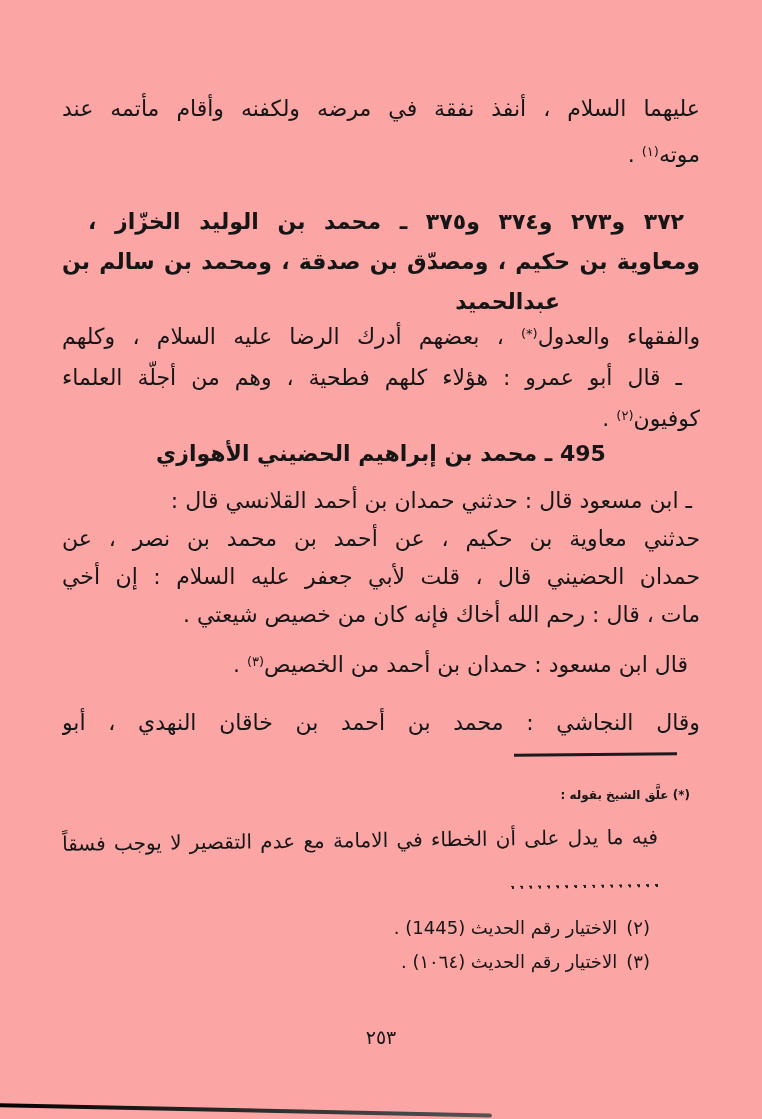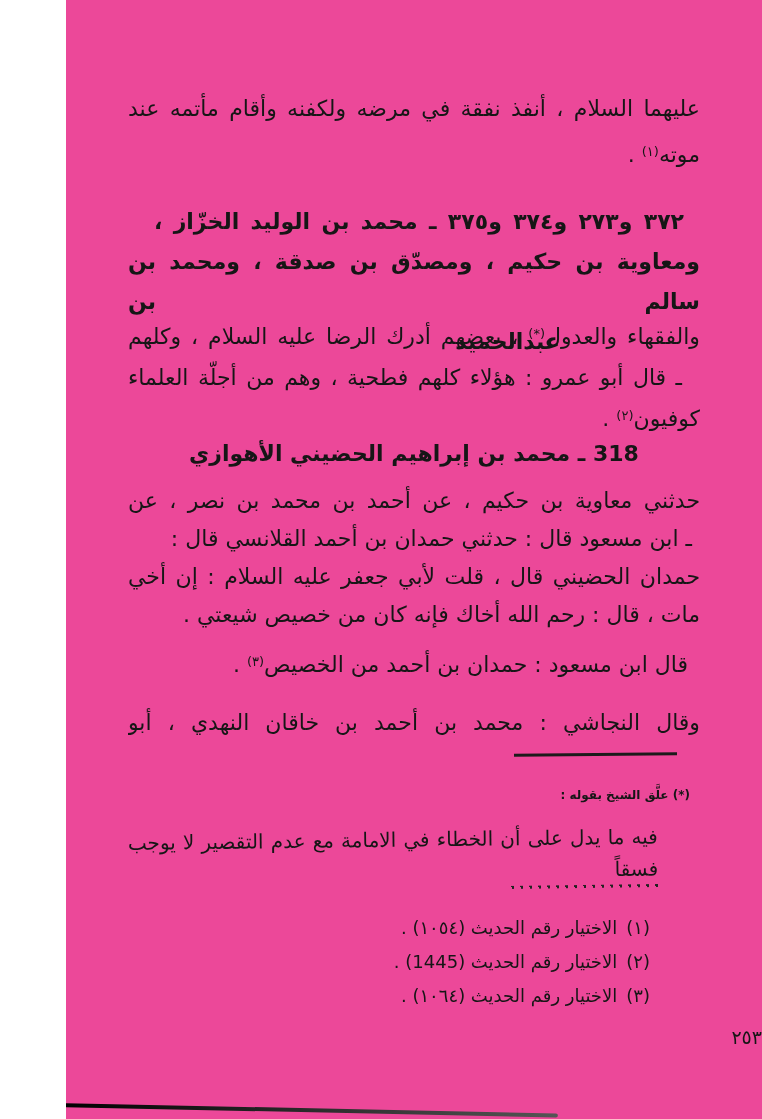--- a/index.html
+++ b/index.html
@@ -1,19 +1,19 @@
 <!DOCTYPE html>
 <html lang="ar" dir="rtl"><head>
 <meta charset="utf-8">
 <style>
   html,body{margin:0;padding:0;background:#ffffff;}
   .page{
     position:relative;
-    width:696px;height:1119px;
-    background:#ec4899;
+    width:762px;height:1119px;
+    background:#fca5a5;
     overflow:hidden;
     direction:rtl;
     color:#161616;
     font-family:"DejaVu Sans",sans-serif;
   }
   .blk{position:absolute;right:62px;left:62px;font-size:22px;}
   .l{display:block;overflow:hidden;}
   .l-stretch{text-align:justify;text-align-last:justify;}
   .l-right{text-align:right;}
   .l-center{text-align:center;}
@@ -47,21 +47,21 @@
     transform:rotate(-0.8deg);
   }
   .footnotes{
     position:absolute;top:911px;right:112px;
     text-align:right;font-size:18px;line-height:34px;
   }
   .fn-row{white-space:nowrap;}
   .fn-label{margin-left:9px;}
   .pageno{
     position:absolute;top:1026px;left:0;right:0;
-    text-align:right;font-size:19px;letter-spacing:2px;
+    text-align:center;font-size:19px;letter-spacing:2px;
   }
   sup.ref{
     font-size:13px;
     vertical-align:6px;
     line-height:0;
   }
   .scan-line{
     position:absolute;top:1103px;left:-8px;width:500px;height:4px;
     background:linear-gradient(to left,#555,#000);
     transform:rotate(1.2deg);transform-origin:left center;
@@ -84,26 +84,26 @@
     <div class="l l-right h372-l3">عبدالحميد</div>
   </div>
 
   <div class="blk abu-amr">
     <div class="l l-stretch"><span>والفقهاء والعدول</span><sup class="ref">(*)</sup><span> ، بعضهم أدرك الرضا عليه السلام ، وكلهم</span></div>
     <div class="l l-stretch aa-l1">ـ قال أبو عمرو : هؤلاء كلهم فطحية ، وهم من أجلّة العلماء</div>
     <div class="l l-right"><span>كوفيون</span><sup class="ref">(٢)</sup><span> .</span></div>
   </div>
 
   <div class="blk heading376">
-    <div class="l l-center">318 ـ محمد بن إبراهيم الحضيني الأهوازي</div>
+    <div class="l l-center">495 ـ محمد بن إبراهيم الحضيني الأهوازي</div>
   </div>
 
   <div class="blk qalanisi">
+    <div class="l l-right q-l1">ـ ابن مسعود قال : حدثني حمدان بن أحمد القلانسي قال :</div>
     <div class="l l-stretch">حدثني معاوية بن حكيم ، عن أحمد بن محمد بن نصر ، عن</div>
-    <div class="l l-right q-l1">ـ ابن مسعود قال : حدثني حمدان بن أحمد القلانسي قال :</div>
     <div class="l l-stretch">حمدان الحضيني قال ، قلت لأبي جعفر عليه السلام : إن أخي</div>
     <div class="l l-right">مات ، قال : رحم الله أخاك فإنه كان من خصيص شيعتي .</div>
   </div>
 
   <div class="blk khasis">
     <div class="l l-right"><span>قال ابن مسعود : حمدان بن أحمد من الخصيص</span><sup class="ref">(٣)</sup><span> .</span></div>
   </div>
 
   <div class="blk najashi">
     <div class="l l-stretch">وقال النجاشي : محمد بن أحمد بن خاقان النهدي ، أبو</div>
@@ -115,21 +115,20 @@
     <div class="l l-right">(*) علَّق الشيخ بقوله :</div>
   </div>
 
   <div class="blk ann-body">
     <div class="l">فيه ما يدل على أن الخطاء في الامامة مع عدم التقصير لا يوجب فسقاً</div>
   </div>
 
   <div class="dots"></div>
 
   <div class="footnotes">
-    <div class="fn-row"><span class="fn-label">(١)</span><span>الاختيار رقم الحديث (١٠٥٤) .</span></div>
     <div class="fn-row"><span class="fn-label">(٢)</span><span>الاختيار رقم الحديث (1445) .</span></div>
     <div class="fn-row"><span class="fn-label">(٣)</span><span>الاختيار رقم الحديث (١٠٦٤) .</span></div>
   </div>
 
   <div class="pageno">٢٥٣</div>
 
   <div class="scan-line"></div>
 
 </div>
 

